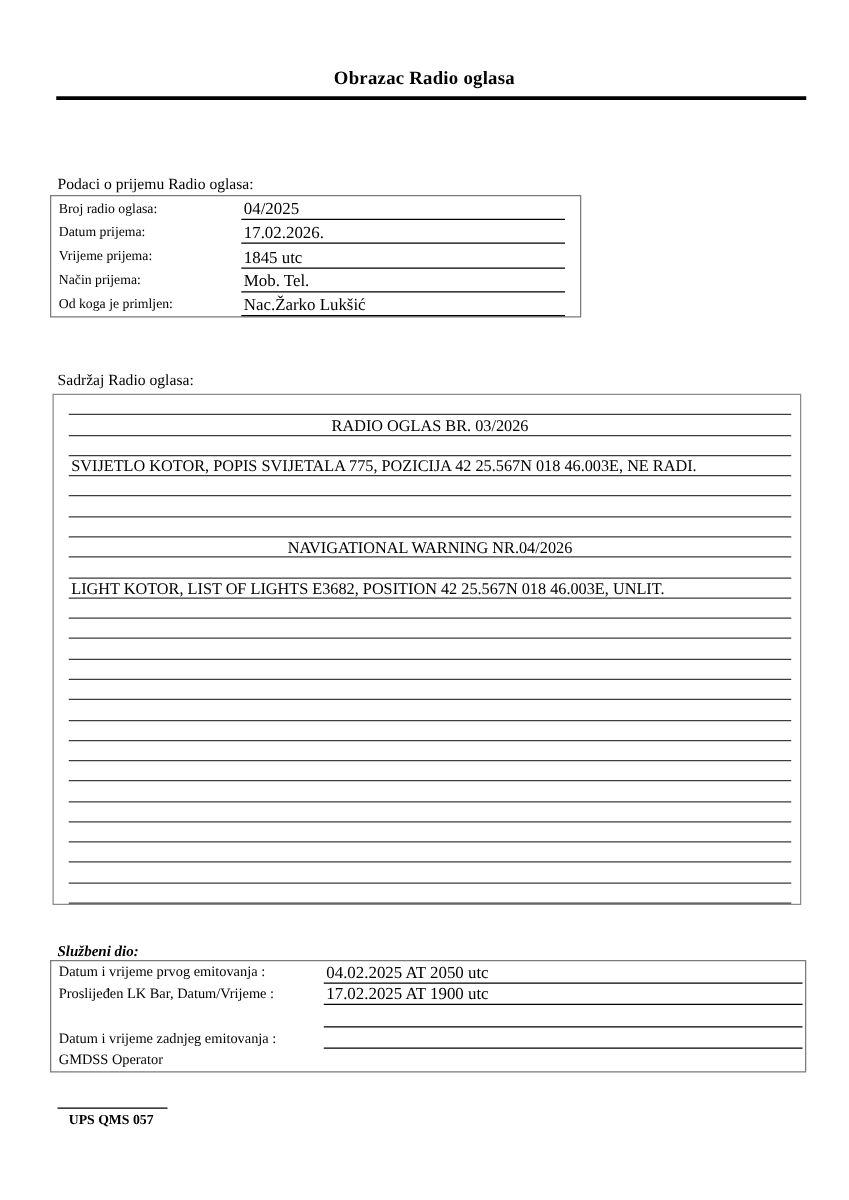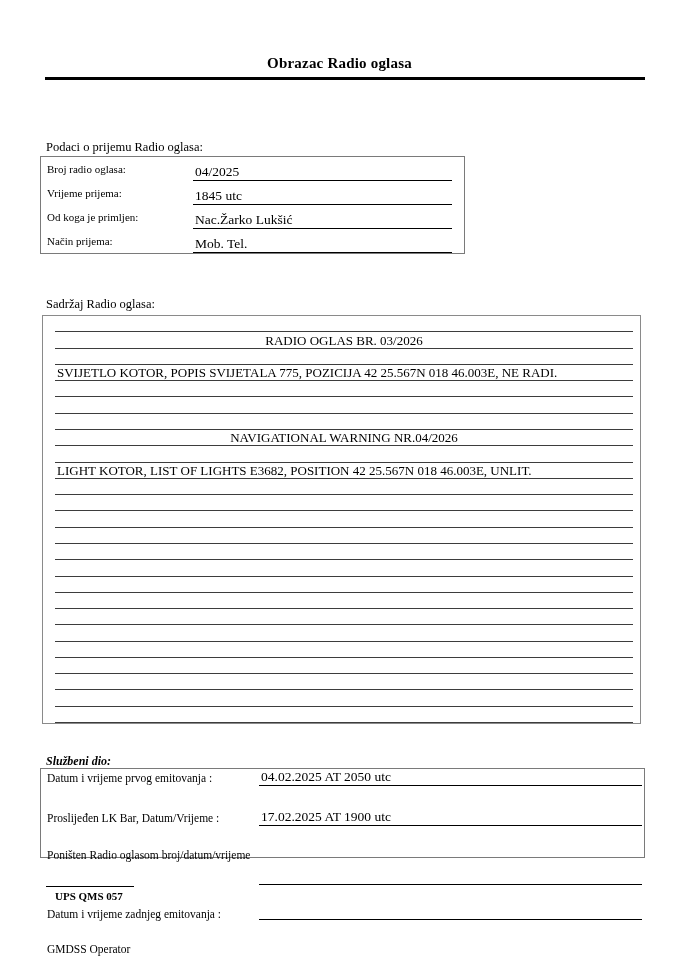--- a/index.html
+++ b/index.html
@@ -83,21 +83,21 @@
     padding-left: 2px;
     line-height: 15px;
   }
   .content-lines .line.center span { text-align: center; padding-left: 0; }
 
   
   .official-table {
     left: 40px; top: 768px; width: 605px; height: 90px;
     border: 1px solid #7a7a7a;
     box-sizing: border-box;
-    display: flex; flex-direction: column; gap: 23px;
+    display: flex; flex-direction: column;
   }
   .official-table .row { flex: 1; display: flex; align-items: stretch; }
   .official-table .lbl {
     width: 212px; padding-left: 6px;
     font-size: 11.5px;
     display: flex; align-items: center;
     white-space: nowrap;
   }
   .official-table .val {
     flex: 1; margin-right: 2px;
@@ -126,30 +126,34 @@
 <div class="abs title-rule"></div>
 
 <div class="abs section-heading heading-reception">Podaci o prijemu Radio oglasa:</div>
 <div class="abs reception-table">
 
 <div class="row">
       <div class="lbl">Broj radio oglasa:</div>
       <div class="val">04/2025</div>
     </div>
     <div class="row">
+      <div class="lbl">Datum prijema:</div>
+      <div class="val">17.02.2026.</div>
+    </div>
+    <div class="row">
       <div class="lbl">Vrijeme prijema:</div>
       <div class="val">1845 utc</div>
     </div>
     <div class="row">
+      <div class="lbl">Način prijema:</div>
+      <div class="val">Mob. Tel.</div>
+    </div>
+    <div class="row">
       <div class="lbl">Od koga je primljen:</div>
       <div class="val">Nac.Žarko Lukšić</div>
-    </div>
-    <div class="row">
-      <div class="lbl">Način prijema:</div>
-      <div class="val">Mob. Tel.</div>
     </div>
   </div>
 
 <div class="abs section-heading heading-content">Sadržaj Radio oglasa:</div>
 <div class="abs content-box">
   <div class="content-lines">
 
   <div class="line">
         <span></span>
       </div>
@@ -232,24 +236,20 @@
 <div class="abs official-table">
 
 <div class="row">
       <div class="lbl">Datum i vrijeme  prvog emitovanja :</div>
       <div class="val">04.02.2025 AT 2050 utc</div>
     </div>
     <div class="row">
       <div class="lbl">Proslijeđen LK Bar, Datum/Vrijeme :</div>
       <div class="val">17.02.2025 AT 1900 utc</div>
     </div>
-    <div class="row nou">
-      <div class="lbl">Poništen Radio oglasom broj/datum/vrijeme</div>
-      <div class="val"></div>
-    </div>
     <div class="row">
       <div class="lbl"></div>
       <div class="val"></div>
     </div>
     <div class="row">
       <div class="lbl">Datum i vrijeme zadnjeg emitovanja :</div>
       <div class="val"></div>
     </div>
     <div class="row nou">
       <div class="lbl">GMDSS Operator</div>

